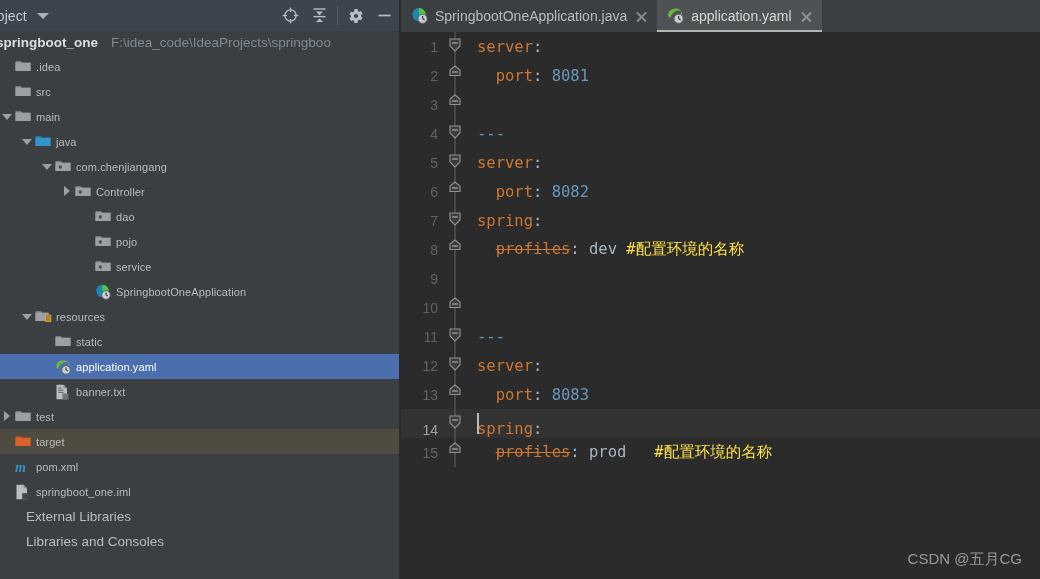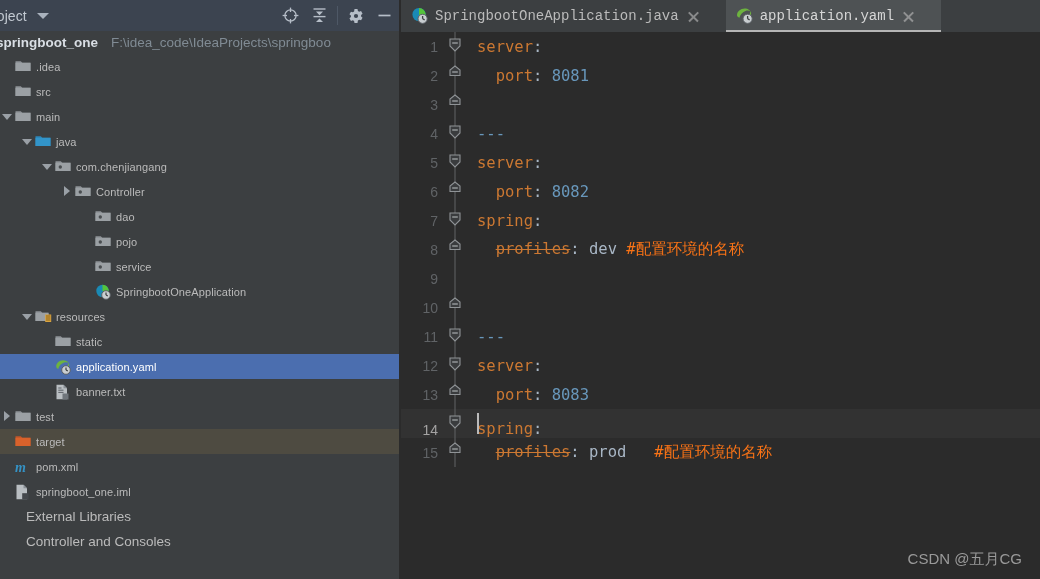--- a/index.html
+++ b/index.html
@@ -113,22 +113,22 @@
 
   
   #tabbar {
     height:32px; min-height:32px;
     background:#3c3f41;
     display:flex; align-items:stretch;
     position:relative;
   }
   .tab {
     display:flex; align-items:center;
-    padding:0 26px 0 10px;
-    height:32px; position:relative;font-family:Liberation Mono, monospace;
+    padding:0 9px 0 10px;
+    height:32px; position:relative;
   }
   .tab.active { background:#4e5254; }
   .tab.active::after {
     content:''; position:absolute; left:0; right:0; bottom:0;
     height:2px; background:#b5b5b5;
   }
   .tab-ico { width:18px; height:18px; margin-right:6px; position:relative; flex:0 0 18px; }
   .tab-label { font-size:14px; color:#bbbbbb; white-space:nowrap; }
   .tab.active .tab-label { color:#d6d6d6; }
   .tab-x {
@@ -163,21 +163,21 @@
   .txt { white-space:pre; }
 
   
   .gutter svg { position:absolute; left:7px; top:0; }
 
   
   .k-key   { color:#cc7832; }
   .k-punc  { color:#a9b7c6; }
   .k-num   { color:#6897bb; }
   .k-val   { color:#a9b7c6; }
-  .k-com   { color:#f97316; }
+  .k-com   { color:#fde047; }
   .k-dash  { color:#6897bb; }
   .strike  { text-decoration:line-through; text-decoration-thickness:1.3px; }
 
   
   #caret {
     position:absolute; width:1.6px; background:#bbbbbb;
   }
 
   
   #watermark {
@@ -455,21 +455,21 @@
           <span class="label">springboot_one.iml</span>
         </div>
         <div class="row">
           <span style="flex: 0 0 0px;"></span>
           <span class="arrow"></span>
           <span class="plain-label">External Libraries</span>
         </div>
         <div class="row">
           <span style="flex: 0 0 0px;"></span>
           <span class="arrow"></span>
-          <span class="plain-label">Controller and Consoles</span>
+          <span class="plain-label">Libraries and Consoles</span>
         </div>
       </div>
   </div>
 
   <div id="divider"></div>
 
   <div id="editor-pane">
     <div id="tabbar">
         <div class="tab">
           <span class="tab-ico"><svg width="18" height="18" viewBox="0 0 18 18">

